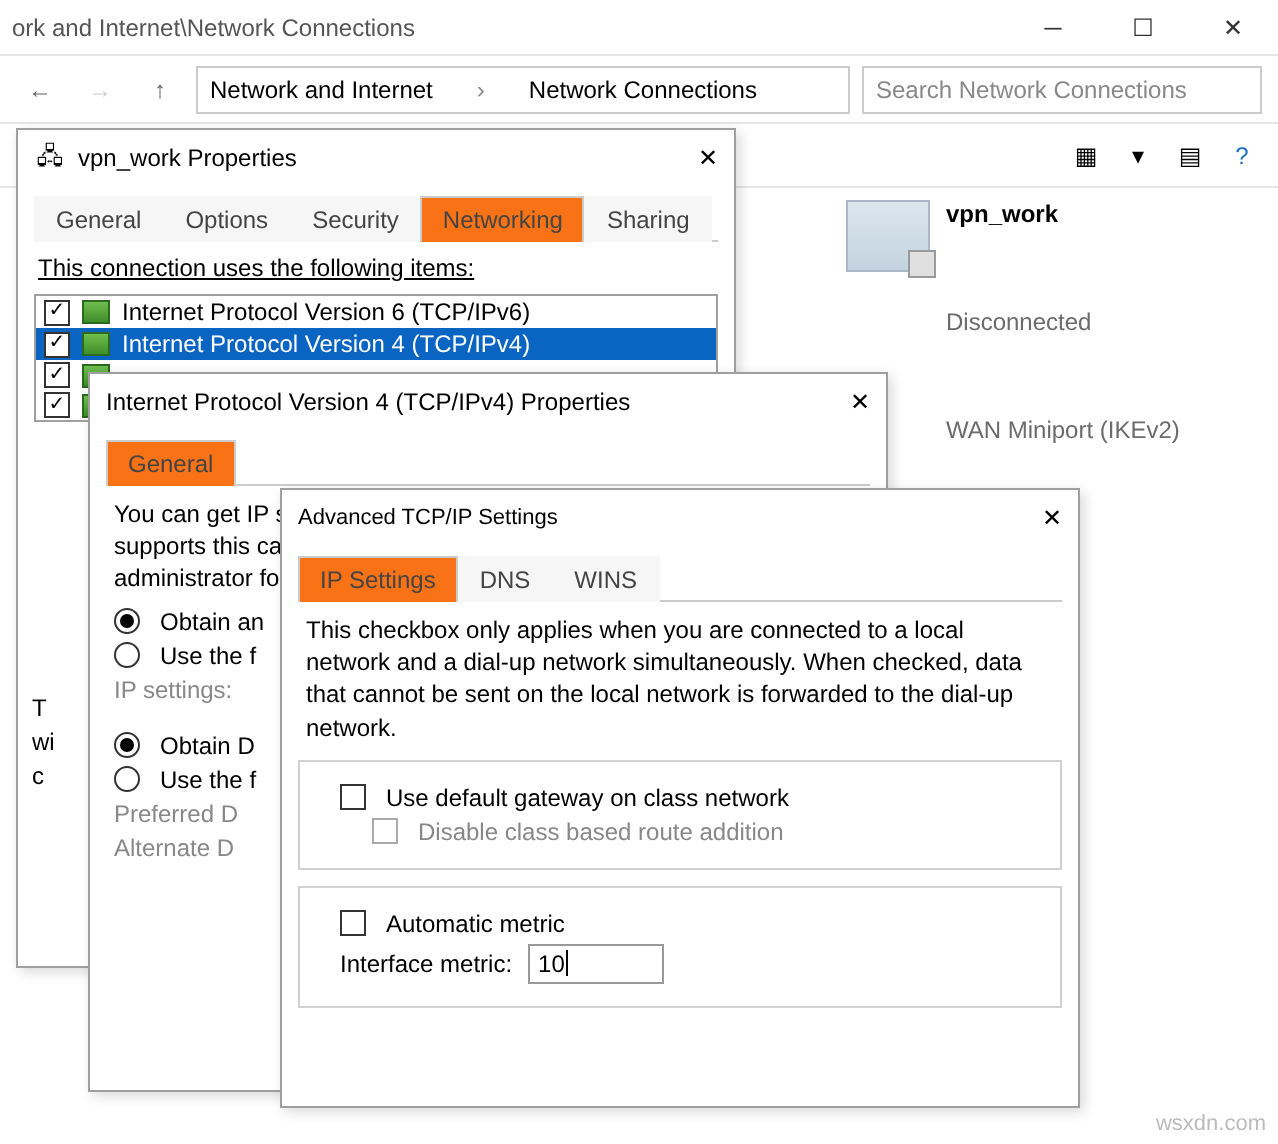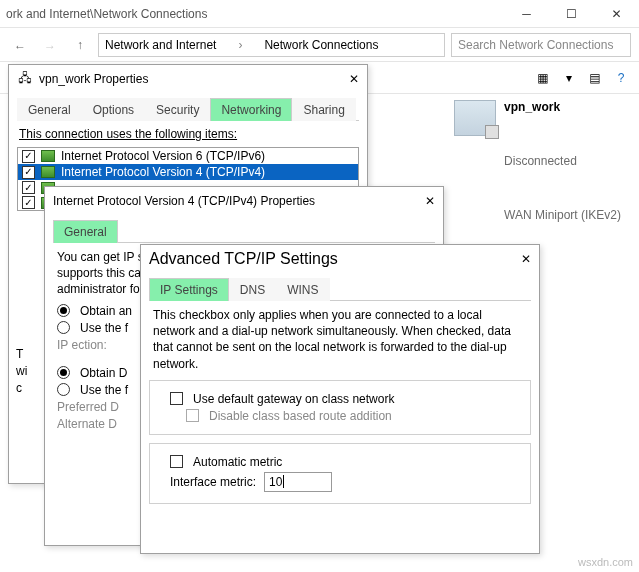--- a/index.html
+++ b/index.html
@@ -5,37 +5,37 @@
   * { box-sizing: border-box; font-family: "Segoe UI", Tahoma, sans-serif; font-size: 12px; }
   body { margin: 0; background: #fff; width: 639px; height: 572px; overflow: hidden; position: relative; color: #000; }
   .titlebar { height: 28px; display: flex; align-items: center; border-bottom: 1px solid #e5e5e5; }
   .titlebar-path { padding-left: 6px; color: #555; flex: 1; }
   .winbtns { display: flex; }
   .winbtn { width: 45px; height: 28px; display: flex; align-items: center; justify-content: center; color: #333; }
   .toolbar { height: 34px; display: flex; align-items: center; gap: 6px; padding: 0 8px; border-bottom: 1px solid #e5e5e5; }
   .arrow { width: 24px; height: 24px; display: flex; align-items: center; justify-content: center; color: #666; }
   .addr { flex: 1; display: flex; align-items: center; gap: 22px; border: 1px solid #ccc; height: 24px; padding: 0 6px; }
   .addr .sep { color: #888; }
-  .search { width: 180px; height: 24px; border: 1px solid #ccc; padding: 0 6px; color: #888; display: flex; align-items: center; }
+  .search { width: 200px; height: 24px; border: 1px solid #ccc; padding: 0 6px; color: #888; display: flex; align-items: center; }
   .subbar { height: 32px; display: flex; align-items: center; justify-content: flex-end; padding: 0 10px; gap: 10px; border-bottom: 1px solid #e5e5e5; }
   .subbar .seg { display:flex; align-items:center; gap:6px; color:#555;}
   .icn { width:16px; height:16px; display:inline-flex; align-items:center; justify-content:center; }
   .content { position: relative; }
-  .conn-card { position: absolute; right: 12px; top: 0px; width: 210px; display: flex; gap: 8px; padding: 6px; justify-content: flex-end; }
+  .conn-card { position: absolute; right: 12px; top: 0px; width: 210px; display: flex; gap: 8px; padding: 6px; }
   .conn-icon { width: 42px; height: 36px; background: linear-gradient(#dbe7ef,#c4d3df); border:1px solid #a9b8c4; position:relative;}
   .conn-icon::after{content:""; position:absolute; bottom:-4px; right:-4px; width:12px;height:12px; background:#e0e0e0;border:1px solid #999;}
   .conn-text b { font-weight: 600; }
   .gray { color: #6b6b6b; margin-top: 40px; }
 
   .dlg { position: absolute; background: #fff; border: 1px solid #9f9f9f; box-shadow: 2px 2px 6px rgba(0,0,0,.15); }
   .dlg-title { height: 28px; display: flex; align-items: center; padding: 0 8px; gap: 6px; }
   .dlg-title .t { flex: 1; }
   .tabs { display: flex; border-bottom: 1px solid #ccc; margin: 4px 8px 0 8px; }
   .tab { padding: 4px 10px; border: 1px solid transparent; border-bottom: none; position: relative; top: 1px; background:#f6f6f6; color:#444;}
-  .tab.active { border-color: #ccc; background: #86efac; }
+  .tab.active { border-color: #ccc; background: #f97316; }
   .group { border: 1px solid #d0d0d0; margin: 8px; padding: 8px; }
   .list { border: 1px solid #a0a0a0; margin: 4px 8px; }
   .li { display: flex; align-items: center; gap: 6px; padding: 1px 4px; }
   .li .cb { width:13px; height:13px; border:1px solid #333; display:inline-flex; align-items:center; justify-content:center; font-size:10px; line-height:1;}
   .li.sel { background: #0a64c2; color: #fff; }
   .neticon { width:14px; height:12px; background: linear-gradient(#6fbf4e,#3e8e2b); border:1px solid #2b6a1d; }
   .label { margin: 6px 10px; text-decoration: underline; }
   .radio { width:13px;height:13px;border:1px solid #333;border-radius:50%; display:inline-flex;align-items:center;justify-content:center; margin-right:6px;}
   .radio.dot::after{content:"";width:7px;height:7px;border-radius:50%;background:#000;}
   .row { display:flex; align-items:center; margin:3px 12px; gap:4px; }
@@ -148,21 +148,21 @@
   </div>
   <div class="row">
       <span class="radio dot"></span>
       <span>Obtain an</span>
     </div>
   <div class="row">
       <span class="radio"></span>
       <span>Use the f</span>
     </div>
   <div class="field disabled">
-      <span>IP ection:</span>
+      <span>IP settings:</span>
     </div>
   <div style="height:8px"></div>
   <div class="row">
       <span class="radio dot"></span>
       <span>Obtain D</span>
     </div>
   <div class="row">
       <span class="radio"></span>
       <span>Use the f</span>
     </div>
@@ -173,21 +173,21 @@
       <span>Alternate D</span>
     </div>
 </div>
 
 <div style="position:absolute; left:16px; top:346px; width:20px; white-space:pre; line-height:1.4;">T
 wi
 c</div>
 
 <div id="dlg3" class="dlg">
   <div class="dlg-title">
-    <span class="t" style="font-size:16px">Advanced TCP/IP Settings</span>
+    <span class="t" style="font-size:11px">Advanced TCP/IP Settings</span>
     <span>✕</span>
   </div>
   <div class="tabs">
     <div class="tab active">IP Settings</div>
     <div class="tab">DNS</div>
     <div class="tab">WINS</div>
   </div>
   <div class="note">This checkbox only applies when you are connected to a local network and a dial-up network simultaneously. When checked, data that cannot be sent on the local network is forwarded to the dial-up network.</div>
   <div class="group">
     <div class="row">

